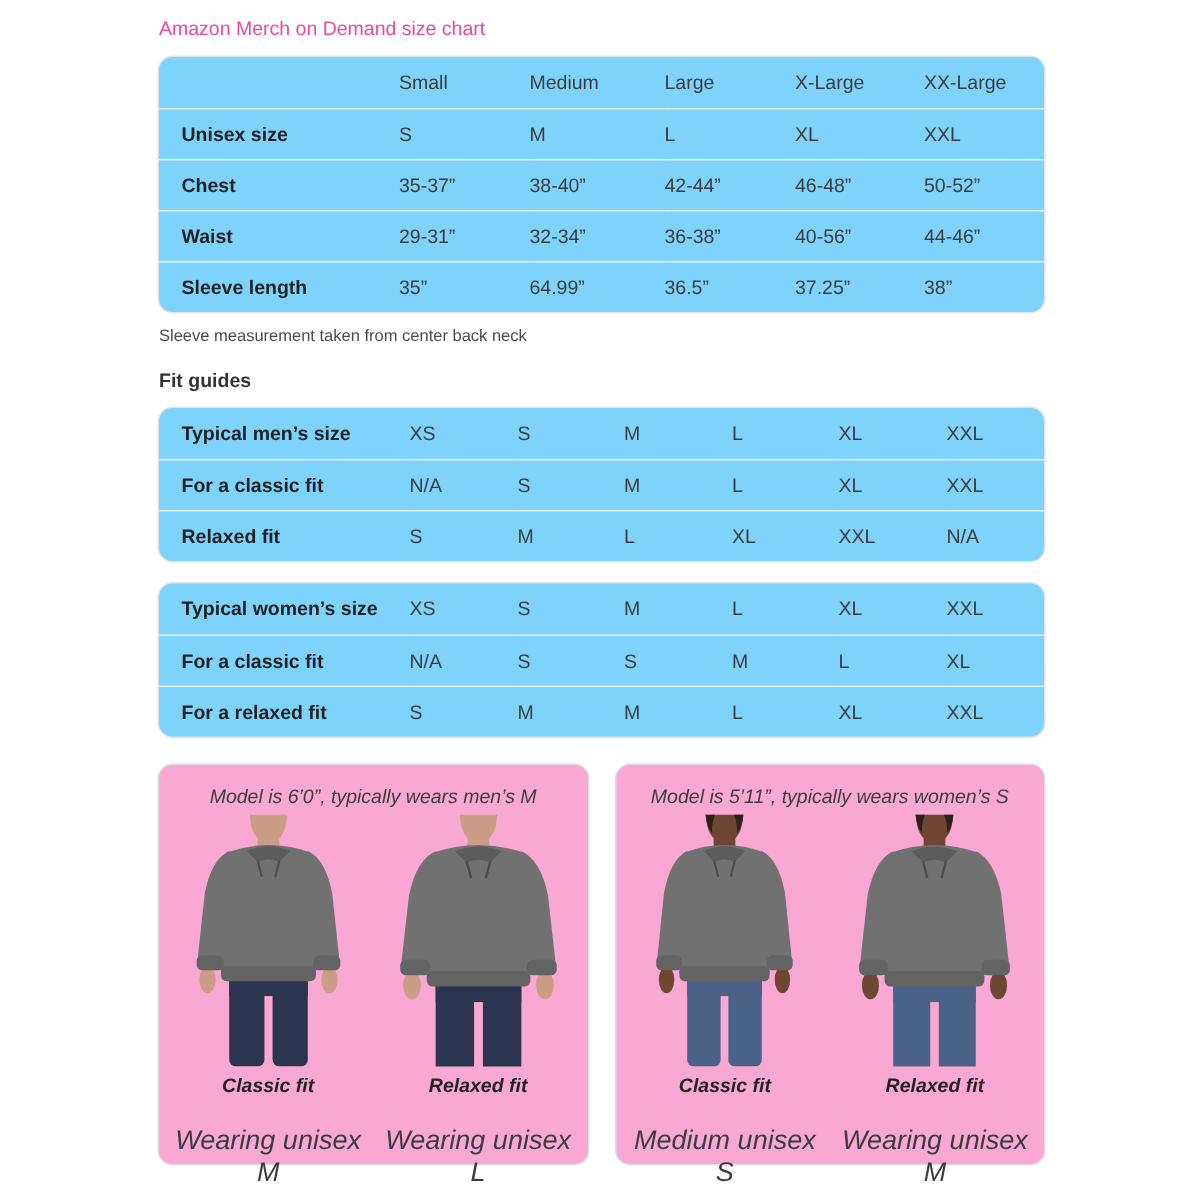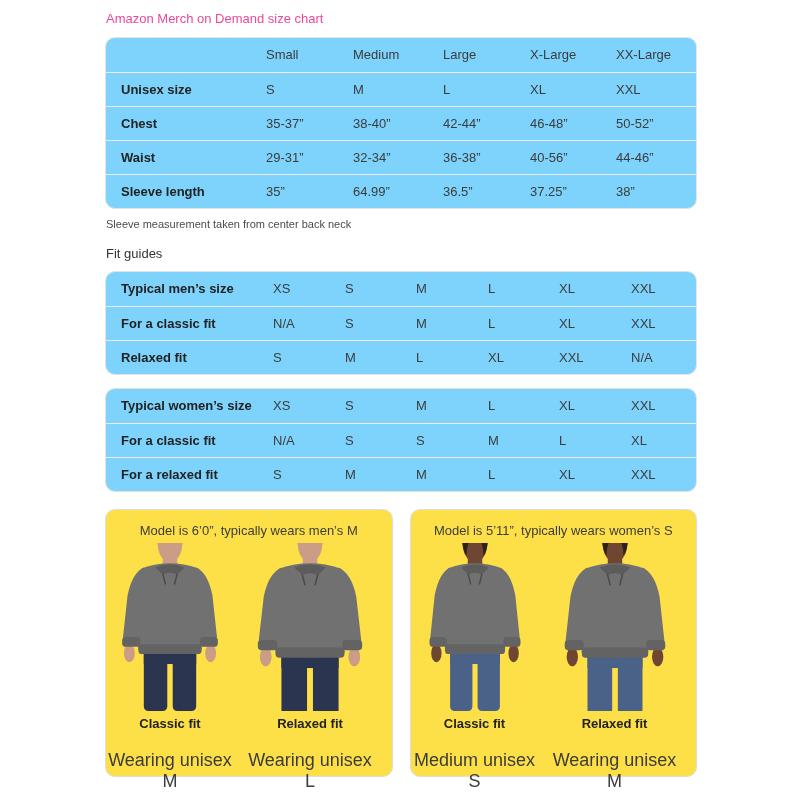--- a/index.html
+++ b/index.html
@@ -32,30 +32,30 @@
   table{width:100%;border-collapse:collapse;font-size:13px;table-layout:fixed;}
   th,td{
     height:34px;text-align:left;font-weight:normal;padding:0;
     vertical-align:middle;color:var(--text-body);white-space:nowrap;
     overflow:hidden;
   }
   tr + tr th, tr + tr td{border-top:1px solid var(--row-line);}
   .row-label{padding-left:15px;font-weight:bold;color:var(--text-dark);}
 
   .footnote{font-size:11px;color:#4b4b4b;margin:9px 0 16px 1px;}
-  .fit-heading{font-size:13px;color:#333;margin:0 0 10px 1px;}
+  .fit-heading{font-size:13px;color:#333;margin:0 0 10px 1px;font-weight:bold;}
   .fit-table{margin-bottom:13px;}
 
   .cards-row{display:flex;gap:17px;margin-top:17px;}
   .model-card{
     width:290px;height:268px;border:1px solid #dedede;border-radius:10px;
-    padding-top:13px;background:#fde047;
+    padding-top:13px;background:#f9a8d4;font-style:italic;
   }
   .card-title{text-align:center;font-size:13px;color:#3d3d3d;}
-  .figures{display:flex;gap:12px;margin-top:5px;}
+  .figures{display:flex;justify-content:center;gap:12px;margin-top:5px;}
   .figure{width:128px;display:flex;flex-direction:column;align-items:center;}
   .model-svg{width:124px;height:168px;display:block;}
   .fig-label{font-size:13px;font-weight:bold;color:var(--text-dark);margin-top:5px;text-align:center;}
   .fig-wearing{font-size:18px;color:var(--text-body);margin-top:19px;text-align:center;}
 
   
   .model{--skin:var(--male-skin);--jeans:var(--male-jeans);}
   .model.female{--skin:var(--female-skin);--jeans:var(--female-jeans);}
   .model .hair{display:none;}
   .model.female .hair{display:block;}

